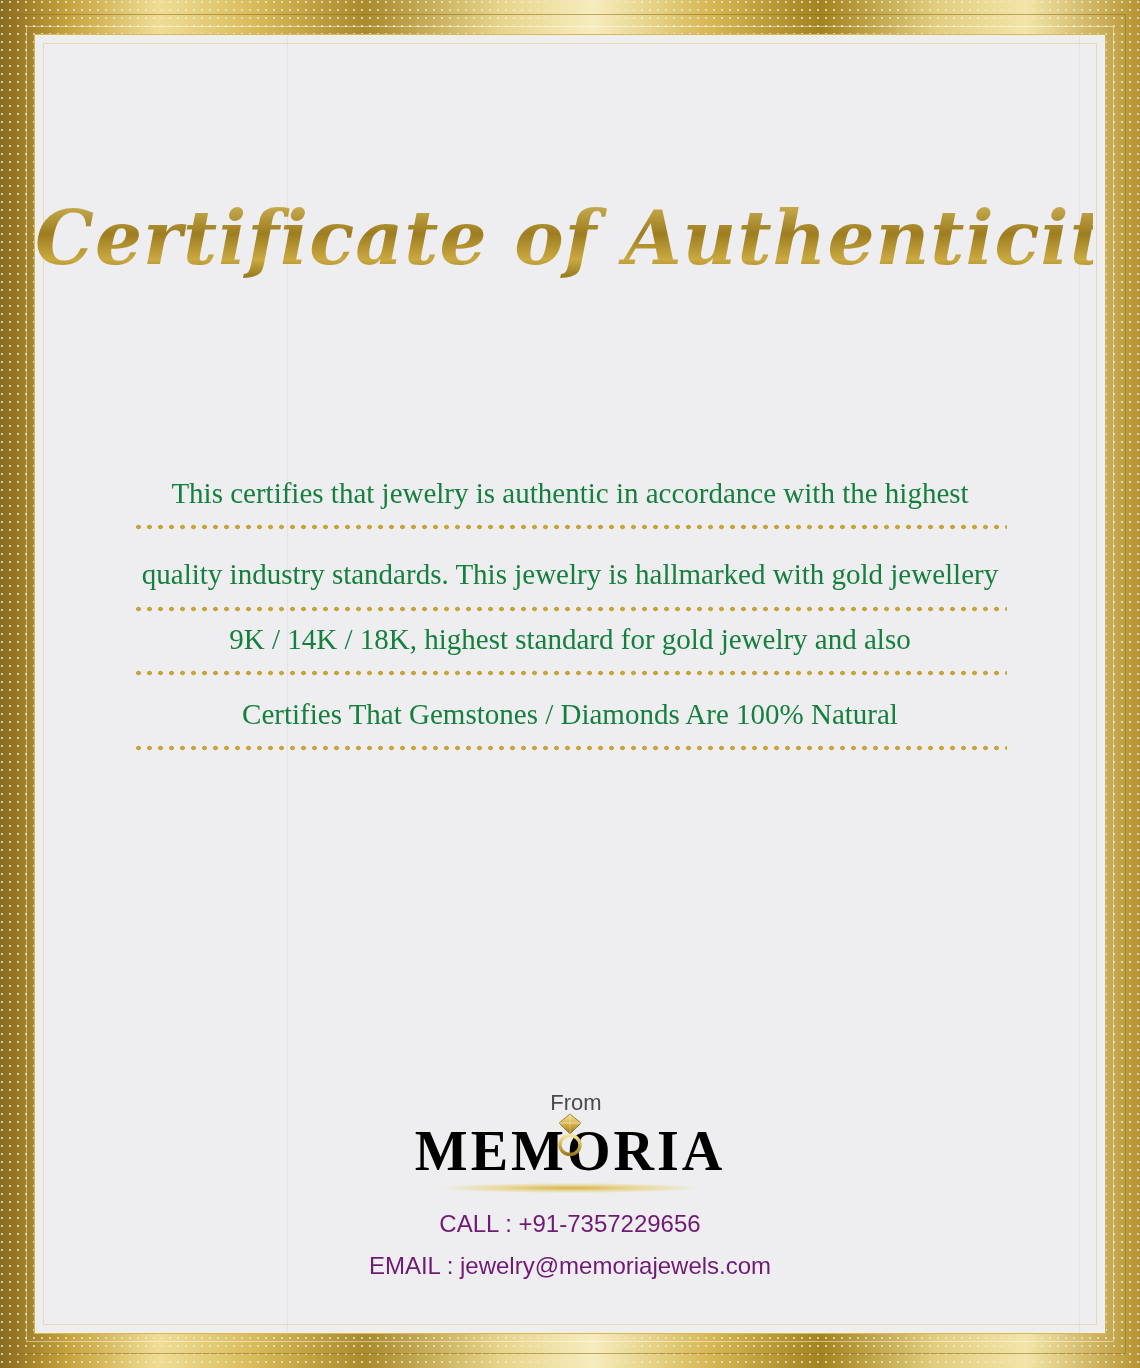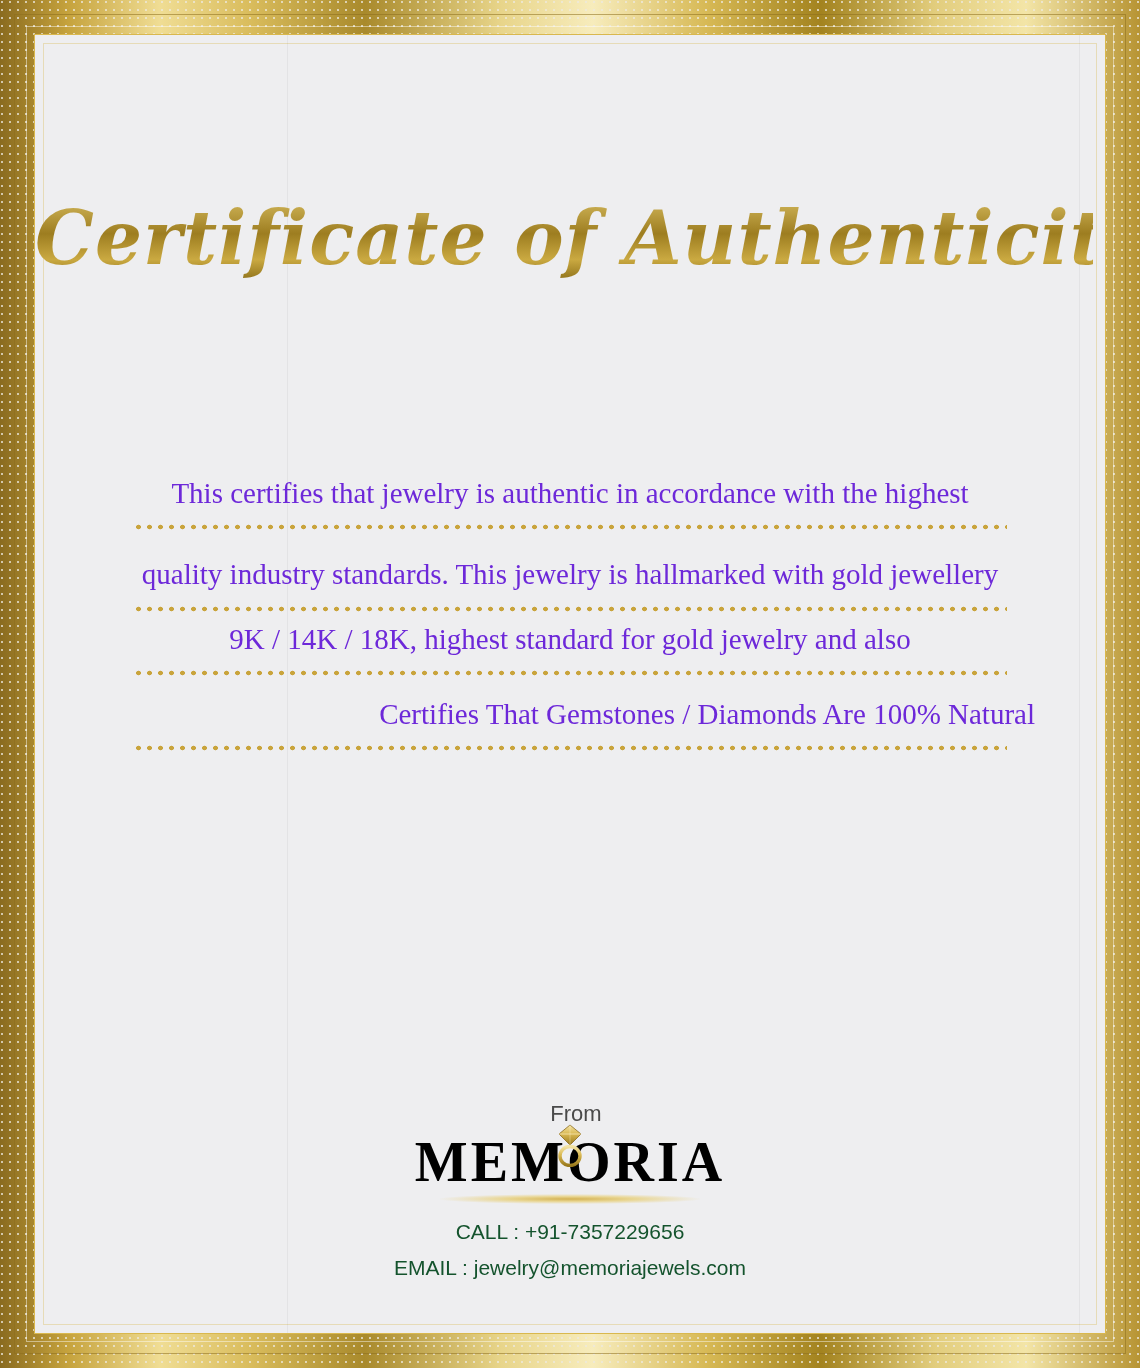--- a/index.html
+++ b/index.html
@@ -114,30 +114,30 @@
 
   
   .body-block {
     position: absolute;
     left: 70px;
     right: 70px;
     top: 420px;
   }
   .body-line {
     text-align: center;
-    color: #6d28d9;
+    color: #15803d;
     font-family: "Liberation Serif", serif;
     font-size: 29px;
     line-height: 1.15;
     padding-bottom: 14px;
   }
   .body-line.l1 { margin-top: 22px; }
   .body-line.l2 { margin-top: 28px; font-family: Liberation Serif, serif; }
   .body-line.l3 { margin-top: 11px; }
-  .body-line.l4 { margin-top: 22px; text-align: right; }
+  .body-line.l4 { margin-top: 22px; }
 
   .dotted-rule {
     height: 6px;
     margin: 0 28px 0 28px;
     background-image: radial-gradient(circle, #c9a43c 2.2px, transparent 2.6px);
     background-size: 11px 6px;
     background-repeat: repeat-x;
     background-position: 0 center;
   }
 
@@ -174,22 +174,22 @@
     height: 44px;
   }
   .brand-underline {
     width: 260px;
     height: 10px;
     margin: 2px auto 10px auto;
     background: radial-gradient(ellipse at center, #d4b253 0%, #e9d693 35%, rgba(233,214,147,0) 72%);
   }
   .contact {
     font-family: "Liberation Sans", sans-serif;
-    font-size: 21px;
-    color: #14532d;
+    font-size: 24px;
+    color: #701a75;
     line-height: 1.75;
   }
 </style>
 </head>
 <body>
 
 <div class="certificate">
 
   <div class="border-outer">
     <div class="border-texture"></div>

